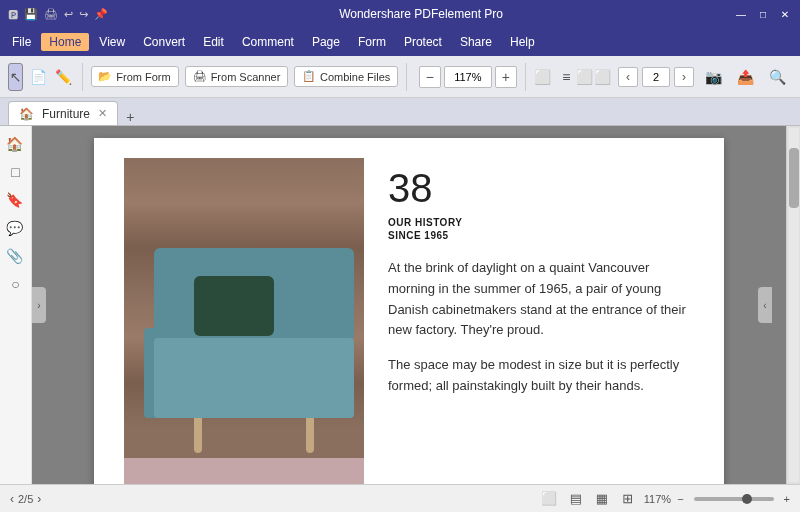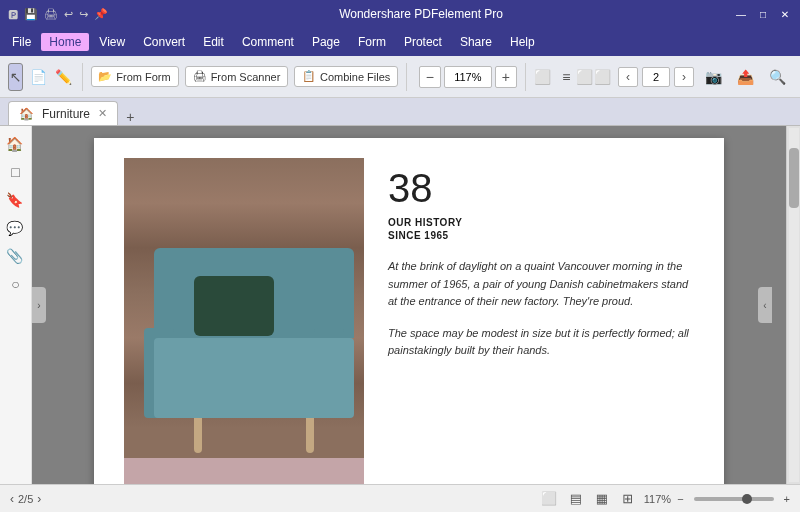--- a/index.html
+++ b/index.html
@@ -34,21 +34,21 @@
       padding: 0 4px;
       gap: 2px;
     }
     .menu-item {
       color: #fff;
       font-size: 12px;
       padding: 2px 8px;
       cursor: pointer;
       border-radius: 2px;
     }
-    .menu-item.active { background: #f0abfc; color: #3a3a8c; font-weight: 500; }
+    .menu-item.active { background: #fdba74; color: #3a3a8c; font-weight: 500; }
 
     
     #toolbar {
       height: 42px;
       background: #e8eaf0;
       border-bottom: 1px solid #ccc;
       display: flex;
       align-items: center;
       padding: 0 8px;
       gap: 6px;
@@ -277,25 +277,24 @@
     }
     .page-heading {
       font-size: 10px;
       font-weight: 800;
       color: #1a1a1a;
       line-height: 1.3;
       margin-bottom: 16px;
       letter-spacing: 0.5px;
     }
     .page-para {
-      font-size: 11px;
+      font-size: 13px;
       color: #333;
       line-height: 1.6;
       margin-bottom: 14px;
-      font-style: italic;
     }
 
     
     #statusbar {
       height: 28px;
       background: #f0f0f0;
       border-top: 1px solid #ccc;
       display: flex;
       align-items: center;
       padding: 0 10px;

